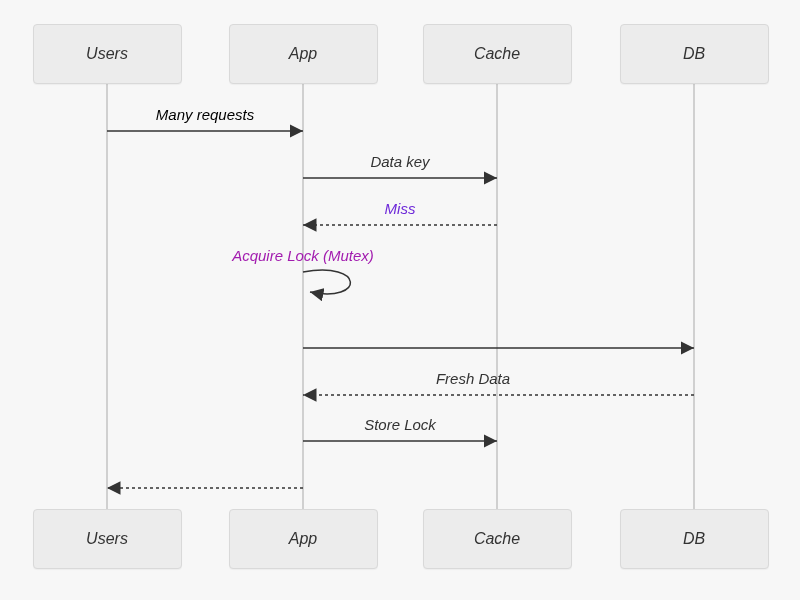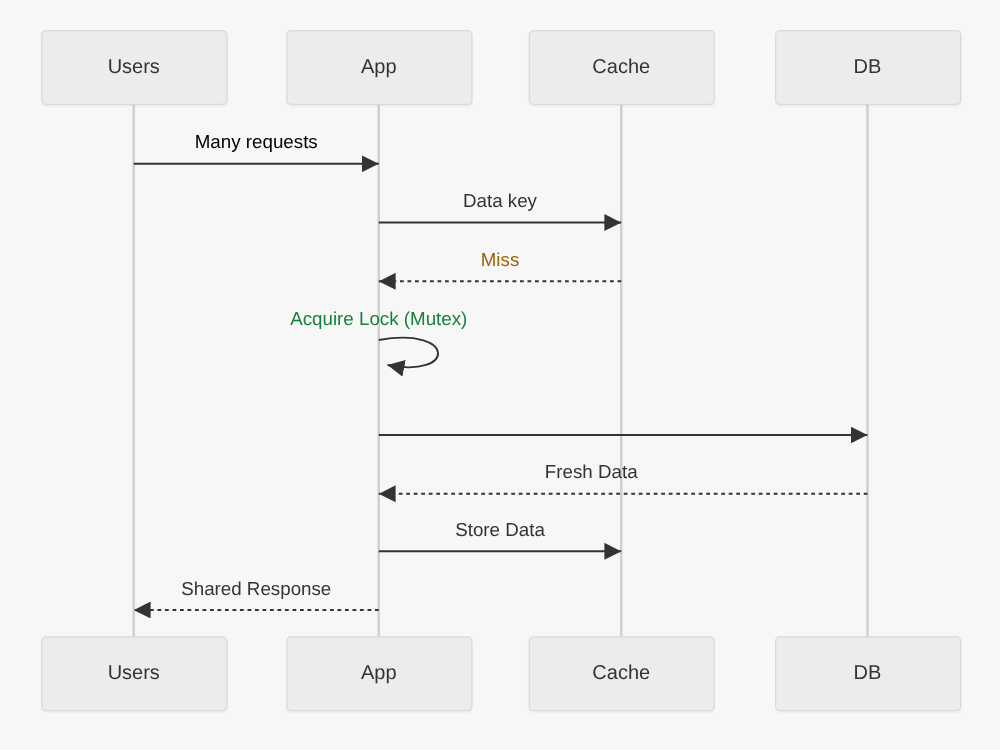--- a/index.html
+++ b/index.html
@@ -7,20 +7,21 @@
     padding: 0;
     width: 800px;
     height: 600px;
     overflow: hidden;
     font-family: "Liberation Sans", sans-serif;
   }
   #stage {
     position: relative;
     width: 800px;
     height: 492px;
+    font-style: italic;
   }
   #lines {
     position: absolute;
     left: 0; top: 0;
   }
   .actor-box {
     position: absolute;
     width: 149px;
     height: 60px;
     box-sizing: border-box;
@@ -81,18 +82,17 @@
       <span>Cache</span>
     </div>
     <div class="actor-box" style="left: 619.5px; top: 24px; background: rgb(236, 236, 236); border: 1px solid rgb(217, 217, 217); color: rgb(51, 51, 51);">
       <span>DB</span>
     </div>
     <div class="actor-box" style="left: 619.5px; top: 509px; background: rgb(236, 236, 236); border: 1px solid rgb(217, 217, 217); color: rgb(51, 51, 51);">
       <span>DB</span>
     </div>
     <div class="msg-label" style="left: 205px; top: 123px; color: #000000;">Many requests</div>
     <div class="msg-label" style="left: 400px; top: 170px; color: rgb(51, 51, 51);">Data key</div>
-    <div class="msg-label" style="left: 400px; top: 217px; color: #a16207;">Miss</div>
-    <div class="msg-label" style="left: 303px; top: 264px; color: #15803d;">Acquire Lock (Mutex)</div>
+    <div class="msg-label" style="left: 400px; top: 217px; color: #6d28d9;">Miss</div>
+    <div class="msg-label" style="left: 303px; top: 264px; color: #a21caf;">Acquire Lock (Mutex)</div>
     <div class="msg-label" style="left: 473px; top: 387px; color: rgb(51, 51, 51);">Fresh Data</div>
-    <div class="msg-label" style="left: 400px; top: 433px; color: rgb(51, 51, 51);">Store Data</div>
-    <div class="msg-label" style="left: 205px; top: 480px; color: rgb(51, 51, 51);">Shared Response</div>
+    <div class="msg-label" style="left: 400px; top: 433px; color: rgb(51, 51, 51);">Store Lock</div>
   </div>
 
 </body></html>

